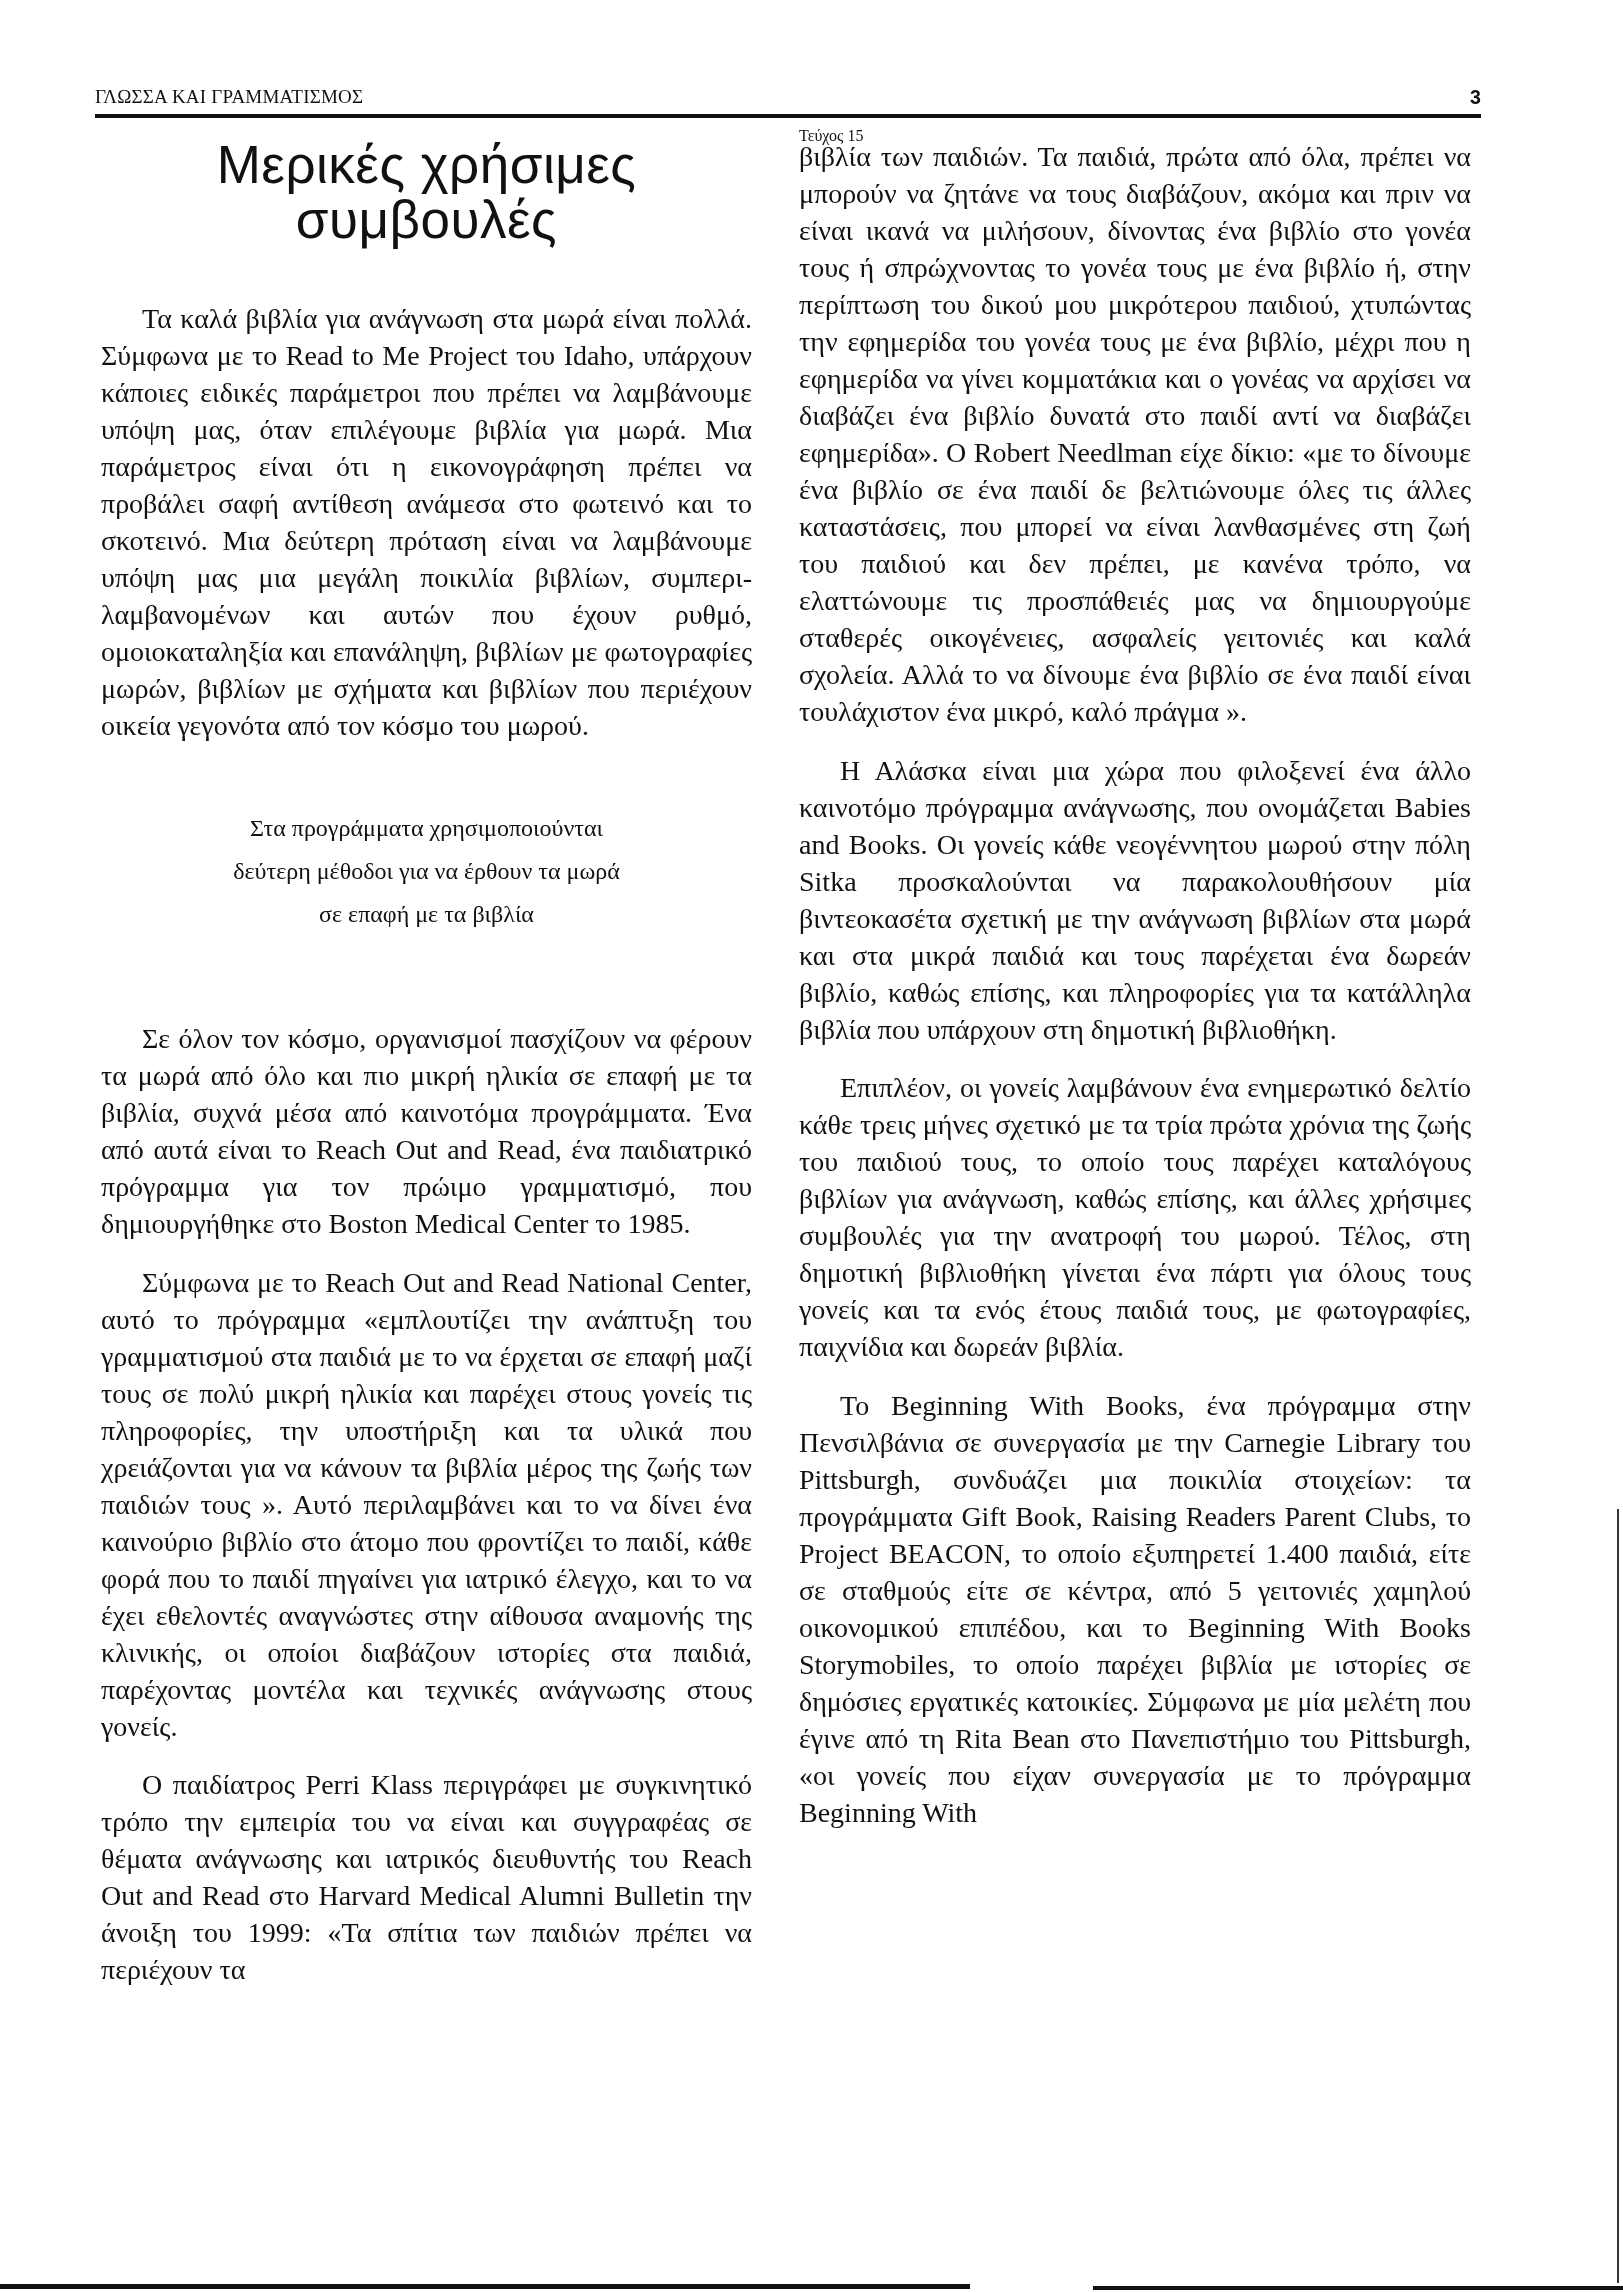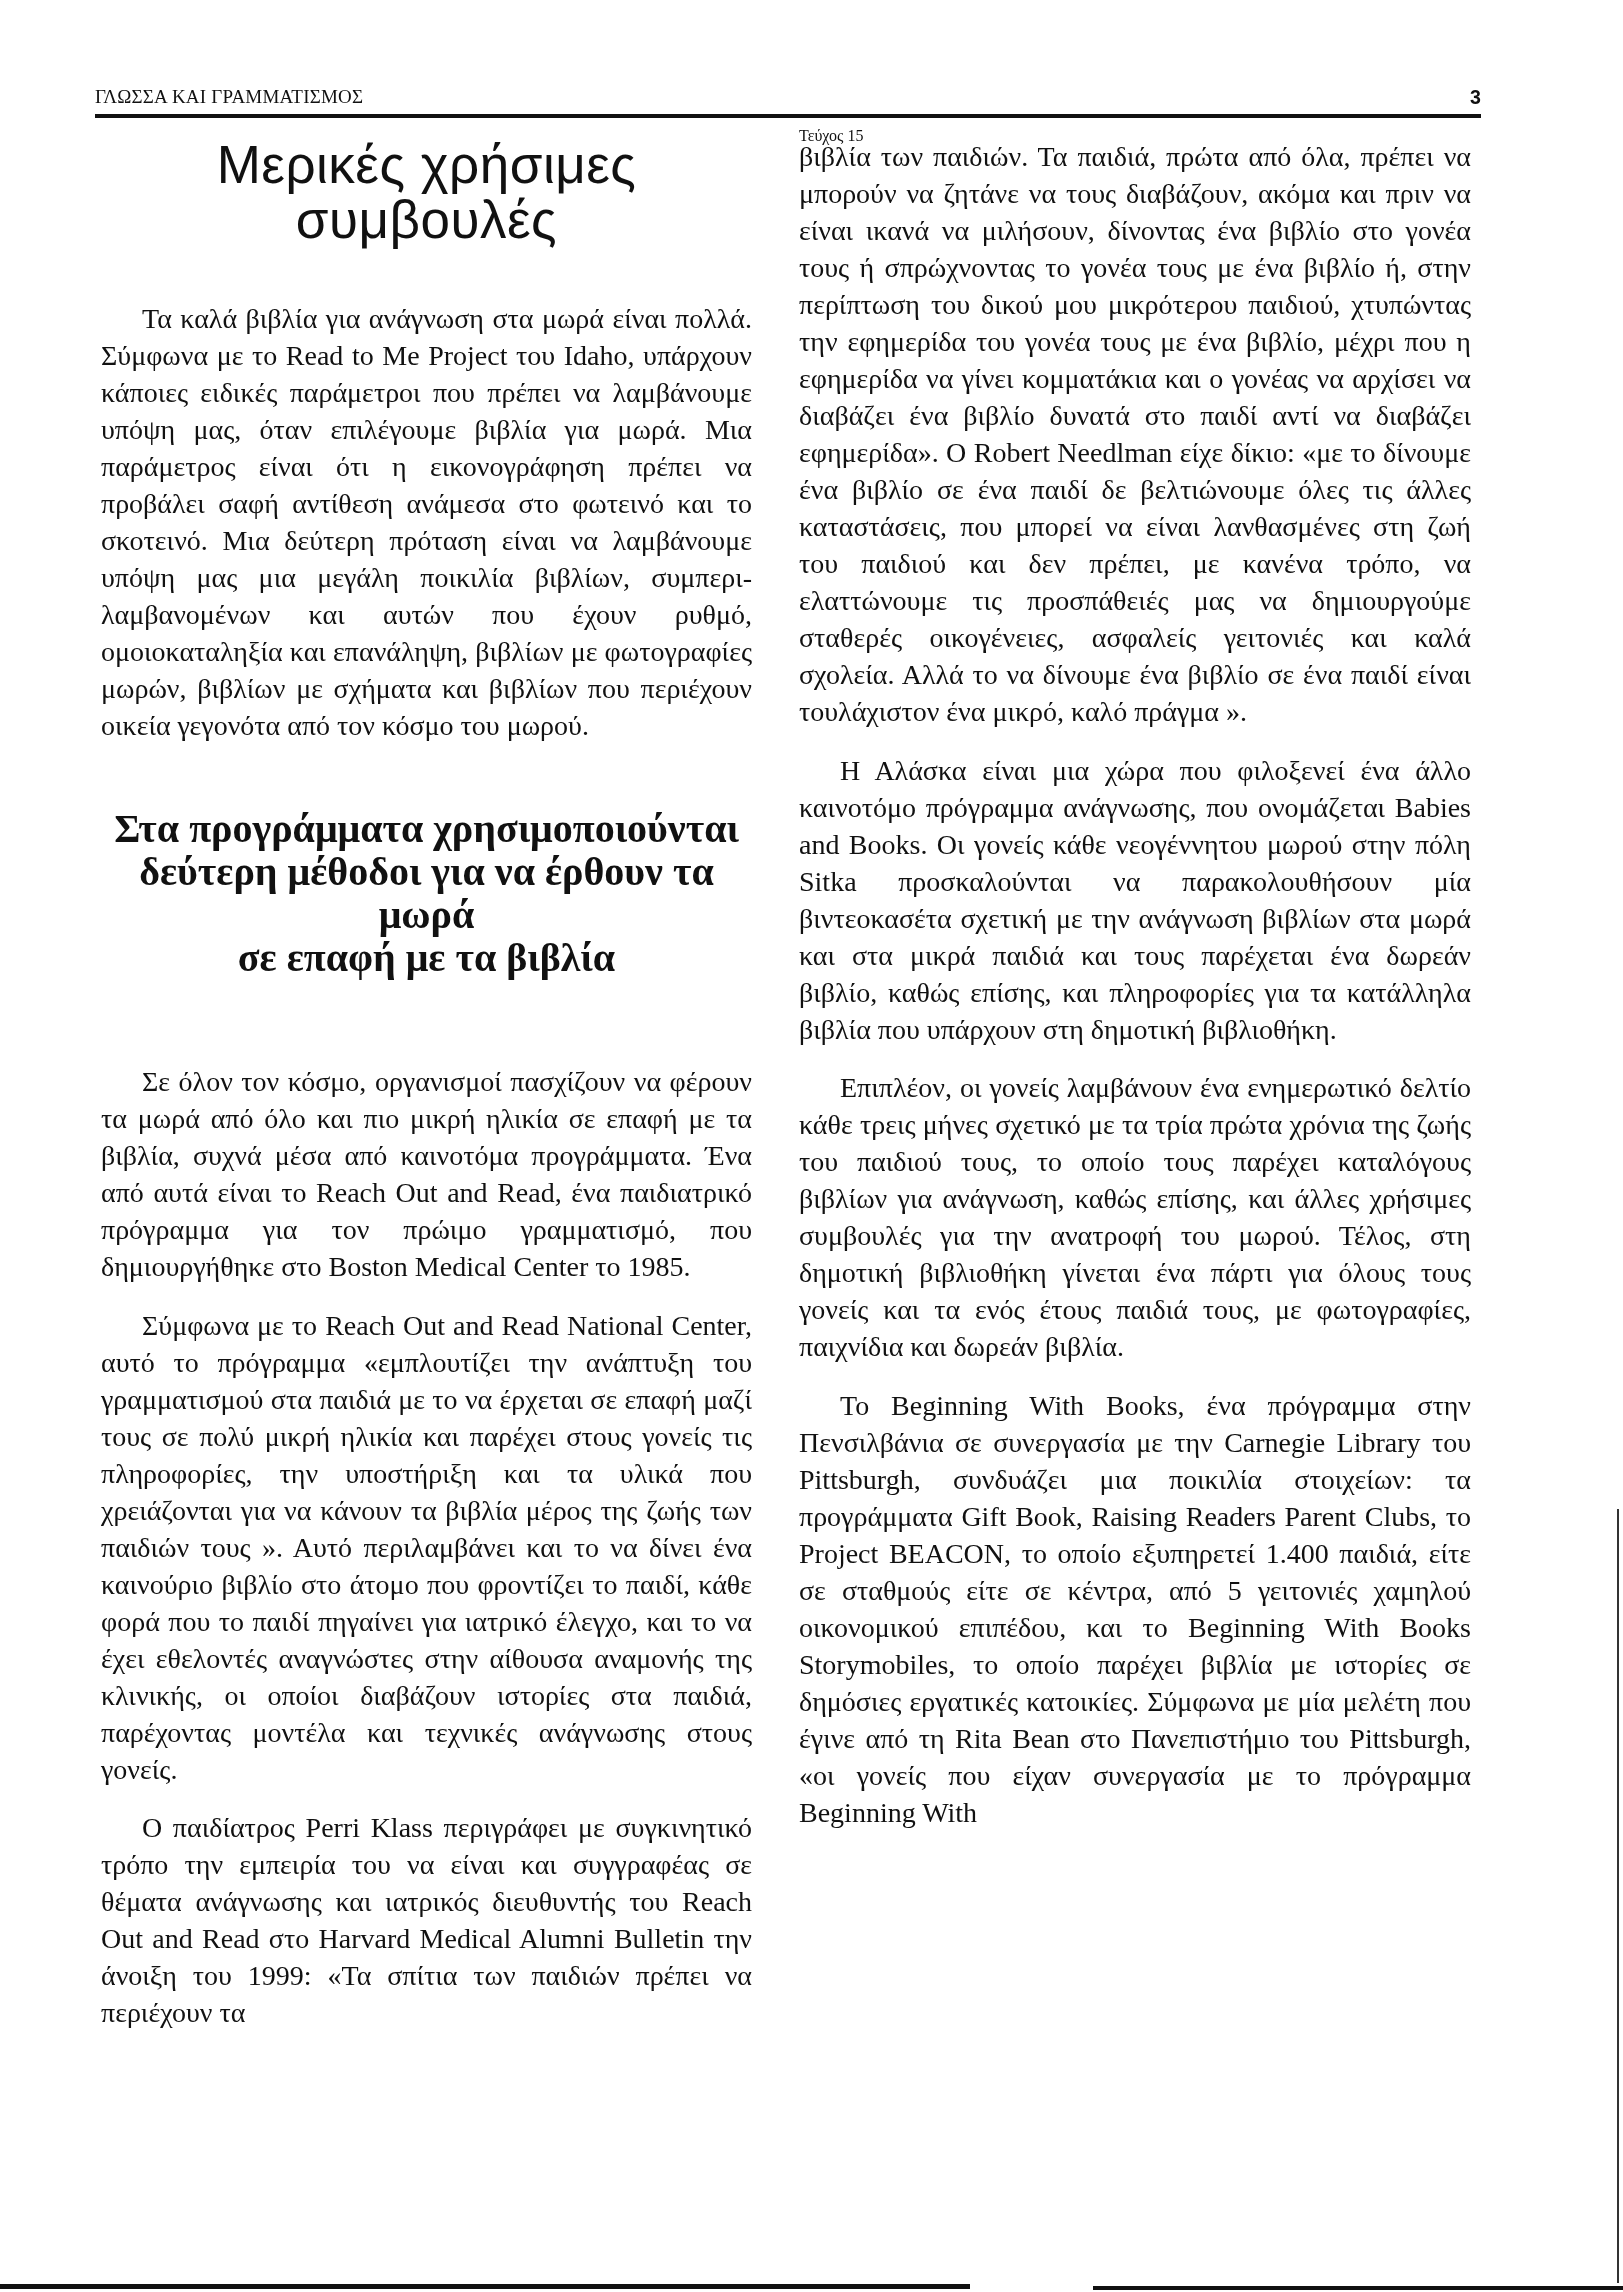--- a/index.html
+++ b/index.html
@@ -8,21 +8,21 @@
   .header .journal { position: absolute; left: 0; top: 0; font-family: "Liberation Serif", serif; font-size: 19px; letter-spacing: 0.2px; }
   .header .issue { position: absolute; left: 704px; top: 0; font-family: "Liberation Serif", serif; font-size: 16px; margin-top: 41px; }
   .header .pageno { position: absolute; right: 0; top: 0; font-family: "Liberation Sans", sans-serif; font-weight: bold; font-size: 19.6px; }
   .header-rule { position: absolute; left: 95px; top: 114px; width: 1386px; height: 3.9px; background: #111; }
   .col { position: absolute; font-family: "Liberation Serif", serif; font-size: 28px; line-height: 37px; text-align: justify; }
   .col-left { left: 101px; top: 137px; width: 651px; }
   .col-right { left: 799px; top: 138px; width: 672px; }
   .col p { margin: 0; text-indent: 41px; hyphens: manual; }
   .col p.noindent { text-indent: 0; }
   .title1 { font-family: "Liberation Sans", sans-serif; font-weight: normal; font-size: 53px; text-align: center; margin: 0 0 53px 0; line-height: 55px; letter-spacing: 0.5px; }
-  .title2 { font-family: "Liberation Serif", serif; font-weight: bold; font-size: 40px; line-height: 43px; text-align: center; margin: 0 0 84px 0; }
+  .title2 { font-family: "Liberation Serif", serif; font-weight: normal; font-size: 24px; line-height: 43px; text-align: center; margin: 0 0 84px 0; }
   .gap-sm { height: 21.6px; }
   .gap-md { height: 63px; }
   .bottom-rule-left { position: absolute; left: 0; top: 2284px; width: 970px; height: 4.9px; background: #111; }
   .bottom-rule-right { position: absolute; left: 1093px; top: 2286px; width: 530px; height: 3.9px; background: #111; }
   .right-edge { position: absolute; left: 1617px; top: 1509px; width: 2px; height: 774px; background: #333; }
 </style>
 </head>
 <body>
 
 <div class="header">

